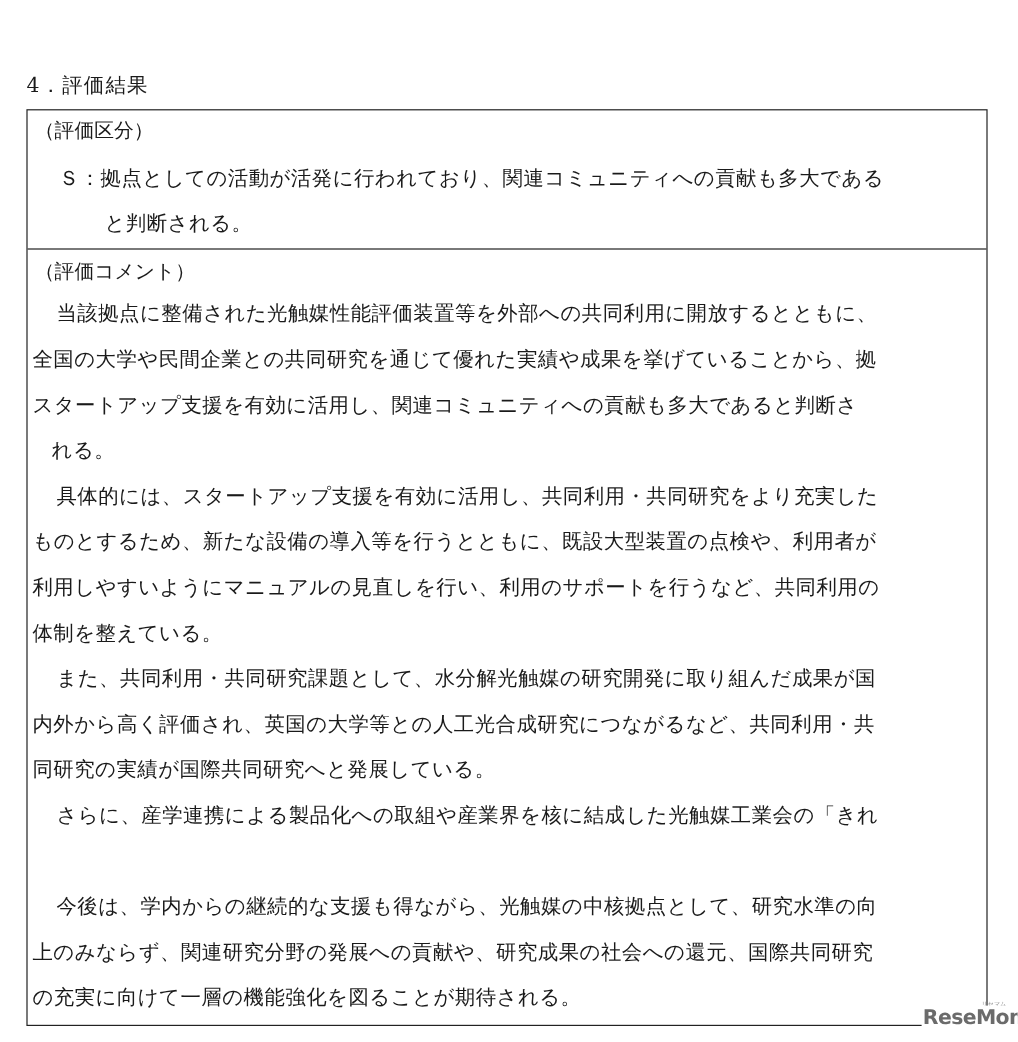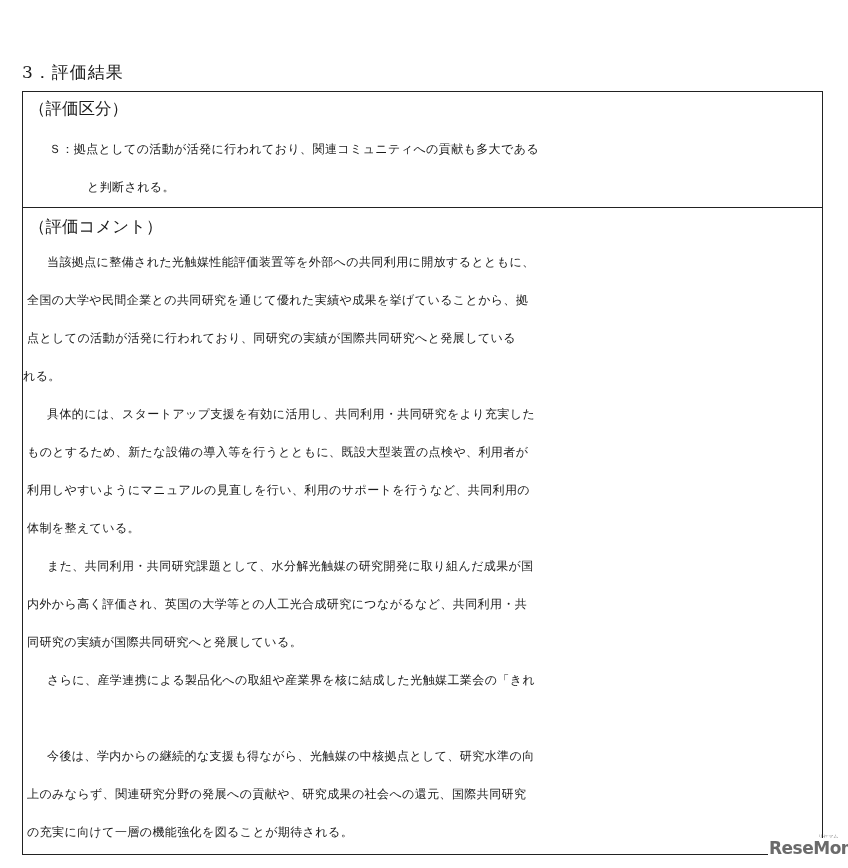--- a/index.html
+++ b/index.html
@@ -23,52 +23,52 @@
     border-bottom: 1.5px solid #222; box-sizing: border-box;
   }
   .cell-comment {
     position: absolute; left: 0; top: 116px; width: 100%; bottom: 0;
   }
   .heading {
     position: absolute; left: 6px; font-size: 16.5px; line-height: 22px;
     white-space: nowrap;
   }
   .line {
-    position: absolute; font-size: 12px; line-height: 24px;
+    position: absolute; font-size: 17px; line-height: 24px;
     white-space: nowrap; letter-spacing: 0.4px;
   }
   .logo {
     position: absolute; left: 768px; top: 838px;
     font-family: "DejaVu Sans", sans-serif; font-weight: bold;
     font-size: 17px; color: #6b6b6b; letter-spacing: -0.5px;
     background: #fff; padding: 0 1px;
   }
   .logo-sub {
     position: absolute; left: 818px; top: 833px;
     font-family: "DejaVu Sans", sans-serif; font-size: 5px; color: #888;
   }
 </style>
 </head>
 <body>
 
-<div class="section-title">3．評価結果</div>
+<div class="section-title">4．評価結果</div>
 
 <div class="box">
   <div class="cell-rating">
     <div class="heading" style="top:6px;">（評価区分）</div>
     <div class="line" style="left:26px; top:45px;">Ｓ：拠点としての活動が活発に行われており、関連コミュニティへの貢献も多大である</div>
     <div class="line" style="left:64px; top:83px;">と判断される。</div>
   </div>
 
   <div class="cell-comment">
     <div class="heading" style="top:8px;">（評価コメント）</div>
     <div class="line" style="left:24px; top:42px;">当該拠点に整備された光触媒性能評価装置等を外部への共同利用に開放するとともに、</div>
     <div class="line" style="left:4px;  top:80px;">全国の大学や民間企業との共同研究を通じて優れた実績や成果を挙げていることから、拠</div>
-    <div class="line" style="left:4px;  top:118px;">点としての活動が活発に行われており、同研究の実績が国際共同研究へと発展している</div>
-    <div class="line" style="left:0;  top:156px;">れる。</div>
+    <div class="line" style="left:4px;  top:118px;">スタートアップ支援を有効に活用し、関連コミュニティへの貢献も多大であると判断さ</div>
+    <div class="line" style="left:20px;  top:156px;">れる。</div>
     <div class="line" style="left:24px; top:194px;">具体的には、スタートアップ支援を有効に活用し、共同利用・共同研究をより充実した</div>
     <div class="line" style="left:4px;  top:232px;">ものとするため、新たな設備の導入等を行うとともに、既設大型装置の点検や、利用者が</div>
     <div class="line" style="left:4px;  top:308px;">体制を整えている。</div>
     <div class="line" style="left:4px;  top:270px;">利用しやすいようにマニュアルの見直しを行い、利用のサポートを行うなど、共同利用の</div>
     <div class="line" style="left:24px; top:346px;">また、共同利用・共同研究課題として、水分解光触媒の研究開発に取り組んだ成果が国</div>
     <div class="line" style="left:4px;  top:384px;">内外から高く評価され、英国の大学等との人工光合成研究につながるなど、共同利用・共</div>
     <div class="line" style="left:4px;  top:422px;">同研究の実績が国際共同研究へと発展している。</div>
     <div class="line" style="left:24px; top:460px;">さらに、産学連携による製品化への取組や産業界を核に結成した光触媒工業会の「きれ</div>
     <div class="line" style="left:24px; top:536px;">今後は、学内からの継続的な支援も得ながら、光触媒の中核拠点として、研究水準の向</div>
     <div class="line" style="left:4px;  top:574px;">上のみならず、関連研究分野の発展への貢献や、研究成果の社会への還元、国際共同研究</div>

